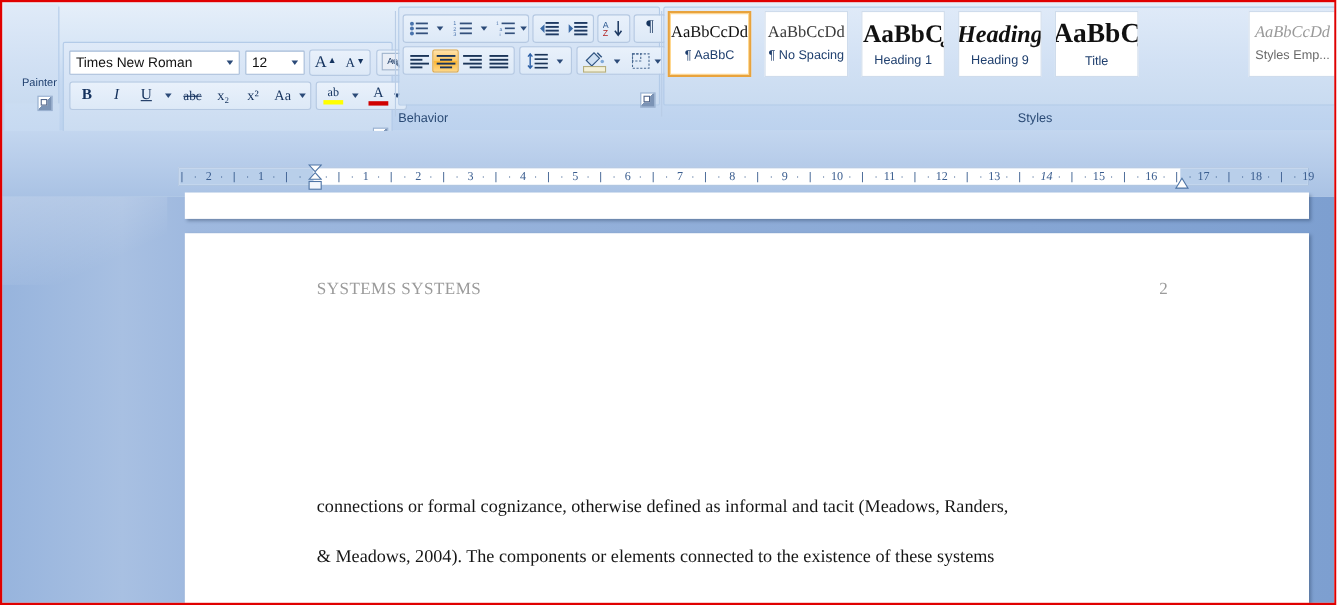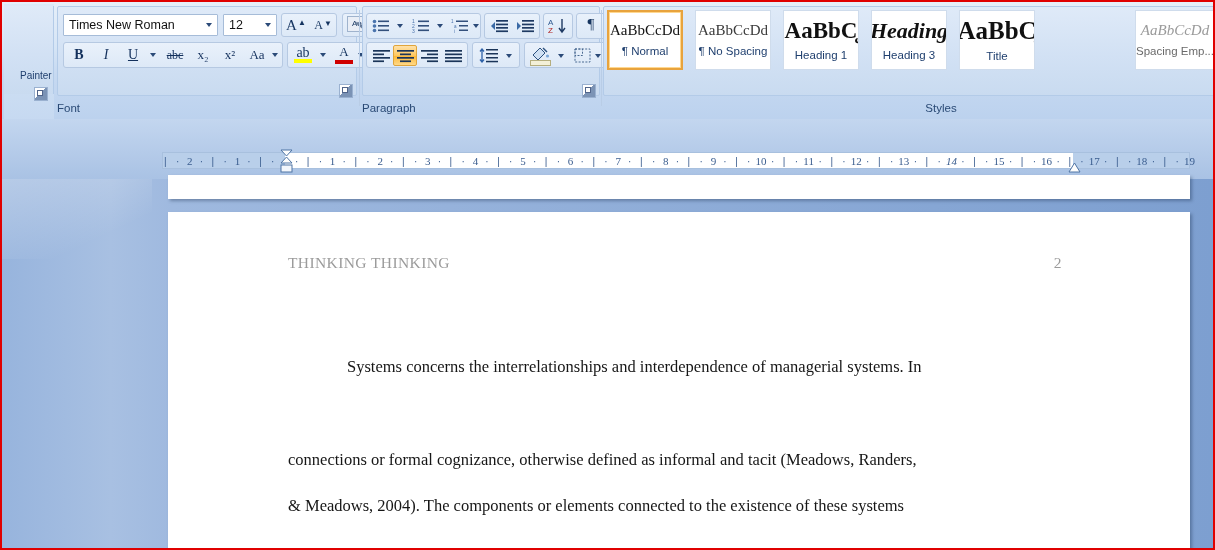--- a/index.html
+++ b/index.html
@@ -82,21 +82,21 @@
 <body>
 
 <div id="ribbon">
 
   <div id="leftpanel">
     <div class="pbody"></div>
     <div id="painterlbl">Painter</div>
     <div class="dlg" style="right:6px;bottom:20px;"></div>
   </div>
 
-  <div class="grp" id="g-font" style="left:55px;width:300px;">
+  <div class="grp" id="g-font" style="left:55px;width:300px;margin-top:32px;">
     <div class="grpbody"></div>
 
     <div class="combo" style="left:6px;top:8px;width:155px;height:22px;">
       <span class="txt">Times New Roman</span>
       <span class="dd">
           <i class="arw"></i>
         </span>
     </div>
 
     <div class="combo" style="left:166px;top:8px;width:54px;height:22px;">
@@ -134,21 +134,21 @@
       <div class="btn" style="left:126px;top:2px;width:26px;height:20px;font-family:'Liberation Serif',serif;font-size:13px;">x₂</div>
       <div class="btn" style="left:153px;top:2px;width:26px;height:20px;font-family:'Liberation Serif',serif;font-size:13px;">x²</div>
       <div class="btn" style="left:180px;top:2px;width:26px;height:20px;font-family:'Liberation Serif',serif;font-size:13px;">Aa</div>
       <div class="btn" style="left:204px;top:2px;width:13px;height:20px;">
           <i class="arw"></i>
         </div>
     </div>
 
     <div class="bxg" style="left:230px;top:36px;width:83px;height:26px;">
       <div class="btn" style="left:2px;top:1px;width:26px;height:22px;flex-direction:column;">
-        <span style="font-family:'Liberation Serif',serif;font-size:14px;color:#14335f;line-height:9px;margin-top:1px;">ab</span>
+        <span style="font-family:'Liberation Serif',serif;font-size:11px;color:#14335f;line-height:9px;margin-top:1px;">ab</span>
         <span style="display:block;width:18px;height:4px;background:#ffff00;margin-top:2px;"></span>
       </div>
       <div class="btn" style="left:28px;top:2px;width:13px;height:20px;">
           <i class="arw"></i>
         </div>
       <div class="btn" style="left:45px;top:1px;width:22px;height:22px;flex-direction:column;">
         <span style="font-family:'Liberation Serif',serif;font-size:13px;color:#14335f;line-height:12px;">A</span>
         <span style="display:block;width:18px;height:4px;background:#d00000;margin-top:2px;"></span>
       </div>
       <div class="btn" style="left:66px;top:2px;width:13px;height:20px;">
@@ -306,60 +306,60 @@
         <svg width="17" height="15" viewBox="0 0 17 15">
             <rect x="1" y="1" width="15" height="13" fill="none" stroke="#4a6a92" stroke-width="1" stroke-dasharray="2 1.4"></rect>
             <rect x="1" y="1" width="7.5" height="6.5" fill="none" stroke="#4a6a92" stroke-width="1" stroke-dasharray="2 1.4"></rect>
           </svg>
       </div>
       <div class="btn" style="left:66px;top:2px;width:13px;height:21px;">
           <i class="arw"></i>
         </div>
     </div>
 
-    <div class="grplabel">Paragraph</div>
+    <div class="grplabel">Behavior</div>
     <div class="dlg" style="right:4px;bottom:18px;"></div>
   </div>
 
   <div class="grpsep" style="left:599px;"></div>
 
   <div class="grp" id="g-styles" style="left:601px;width:612px;">
     <div class="grpbody"></div>
 
     <div style="position:absolute;left:4px;top:4px;width:604px;height:64px;">
 
       <div class="styletile sel" style="left:0;">
         <span class="samp" style="font-size:15px;">AaBbCcDd</span>
-        <span class="nm">¶ Normal</span>
+        <span class="nm">¶ AaBbC</span>
       </div>
 
       <div class="styletile" style="left:88px;">
         <span class="samp" style="font-size:15px;color:#3a3a3a;">AaBbCcDd</span>
         <span class="nm">¶ No Spacing</span>
       </div>
 
       <div class="styletile" style="left:176px;">
         <span class="samp" style="font-size:23px;font-weight:bold;">AaBbC̨</span>
         <span class="nm">Heading 1</span>
       </div>
 
       <div class="styletile" style="left:264px;">
         <span class="samp" style="font-size:22px;font-weight:bold;font-style:italic;">Heading</span>
-        <span class="nm">Heading 3</span>
+        <span class="nm">Heading 9</span>
       </div>
 
       <div class="styletile" style="left:352px;">
         <span class="samp" style="font-size:25px;font-weight:bold;">AaBbC̨</span>
         <span class="nm">Title</span>
       </div>
 
 
       <div class="styletile" style="left:528px;width:80px;">
         <span class="samp" style="font-size:15px;font-style:italic;color:#9a9a9a;">AaBbCcDd</span>
-        <span class="nm" style="color:#6a6a6a;">Spacing Emp...</span>
+        <span class="nm" style="color:#6a6a6a;">Styles Emp...</span>
       </div>
     </div>
 
     <div class="grplabel" style="left:0;width:676px;text-align:center;">Styles</div>
   </div>
 </div>
 
 <div id="rulerband"></div>
 
 <div id="ruler">
@@ -470,23 +470,22 @@
       <polygon points="6.5,1 12,10 1,10" fill="#fdfdfd" stroke="#4e74a5" stroke-width="1"></polygon>
     </svg>
   </div>
 </div>
 
 <div id="canvas">
 
   <div class="page" id="pagePrevBottom"></div>
 
   <div class="page" id="pageMain">
-    <div class="hdr" style="left:120px;top:42px;">THINKING THINKING</div>
+    <div class="hdr" style="left:120px;top:42px;">SYSTEMS SYSTEMS</div>
     <div class="hdr" style="right:128px;top:42px;">2</div>
 
 
-    <div class="docline" style="left:179px;top:145px;">Systems concerns the interrelationships and interdependence of managerial systems. In</div>
     <div class="docline" style="left:120px;top:238px;">connections or formal cognizance, otherwise defined as informal and tacit (Meadows, Randers,</div>
     <div class="docline" style="left:120px;top:284px;">&amp; Meadows, 2004). The components or elements connected to the  existence of these systems</div>
   </div>
 </div>
 
 <div id="redframe"></div>
 
 </body></html>

